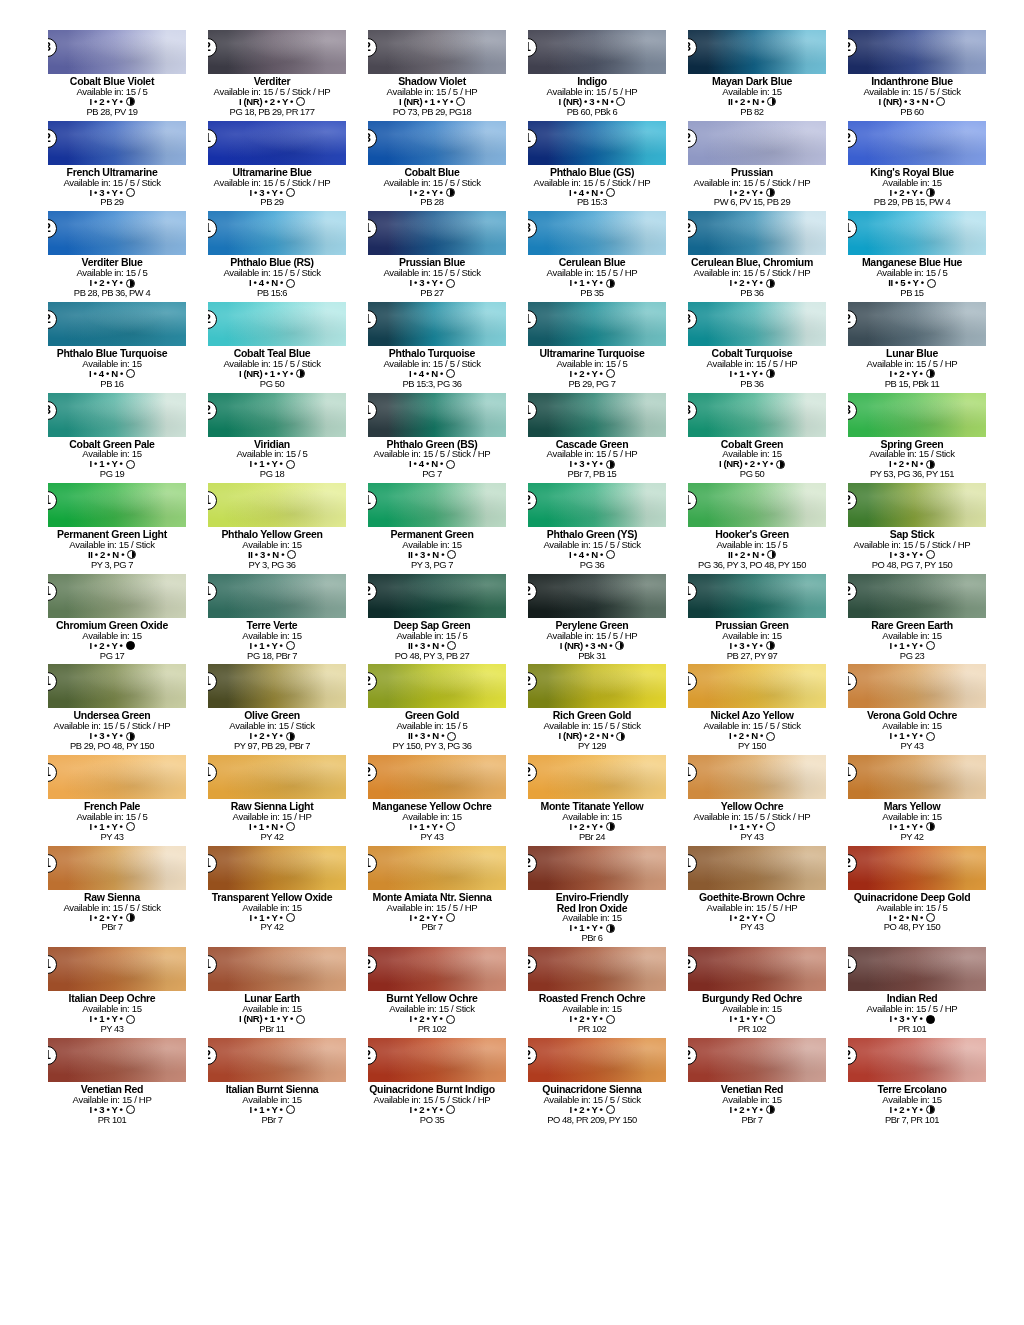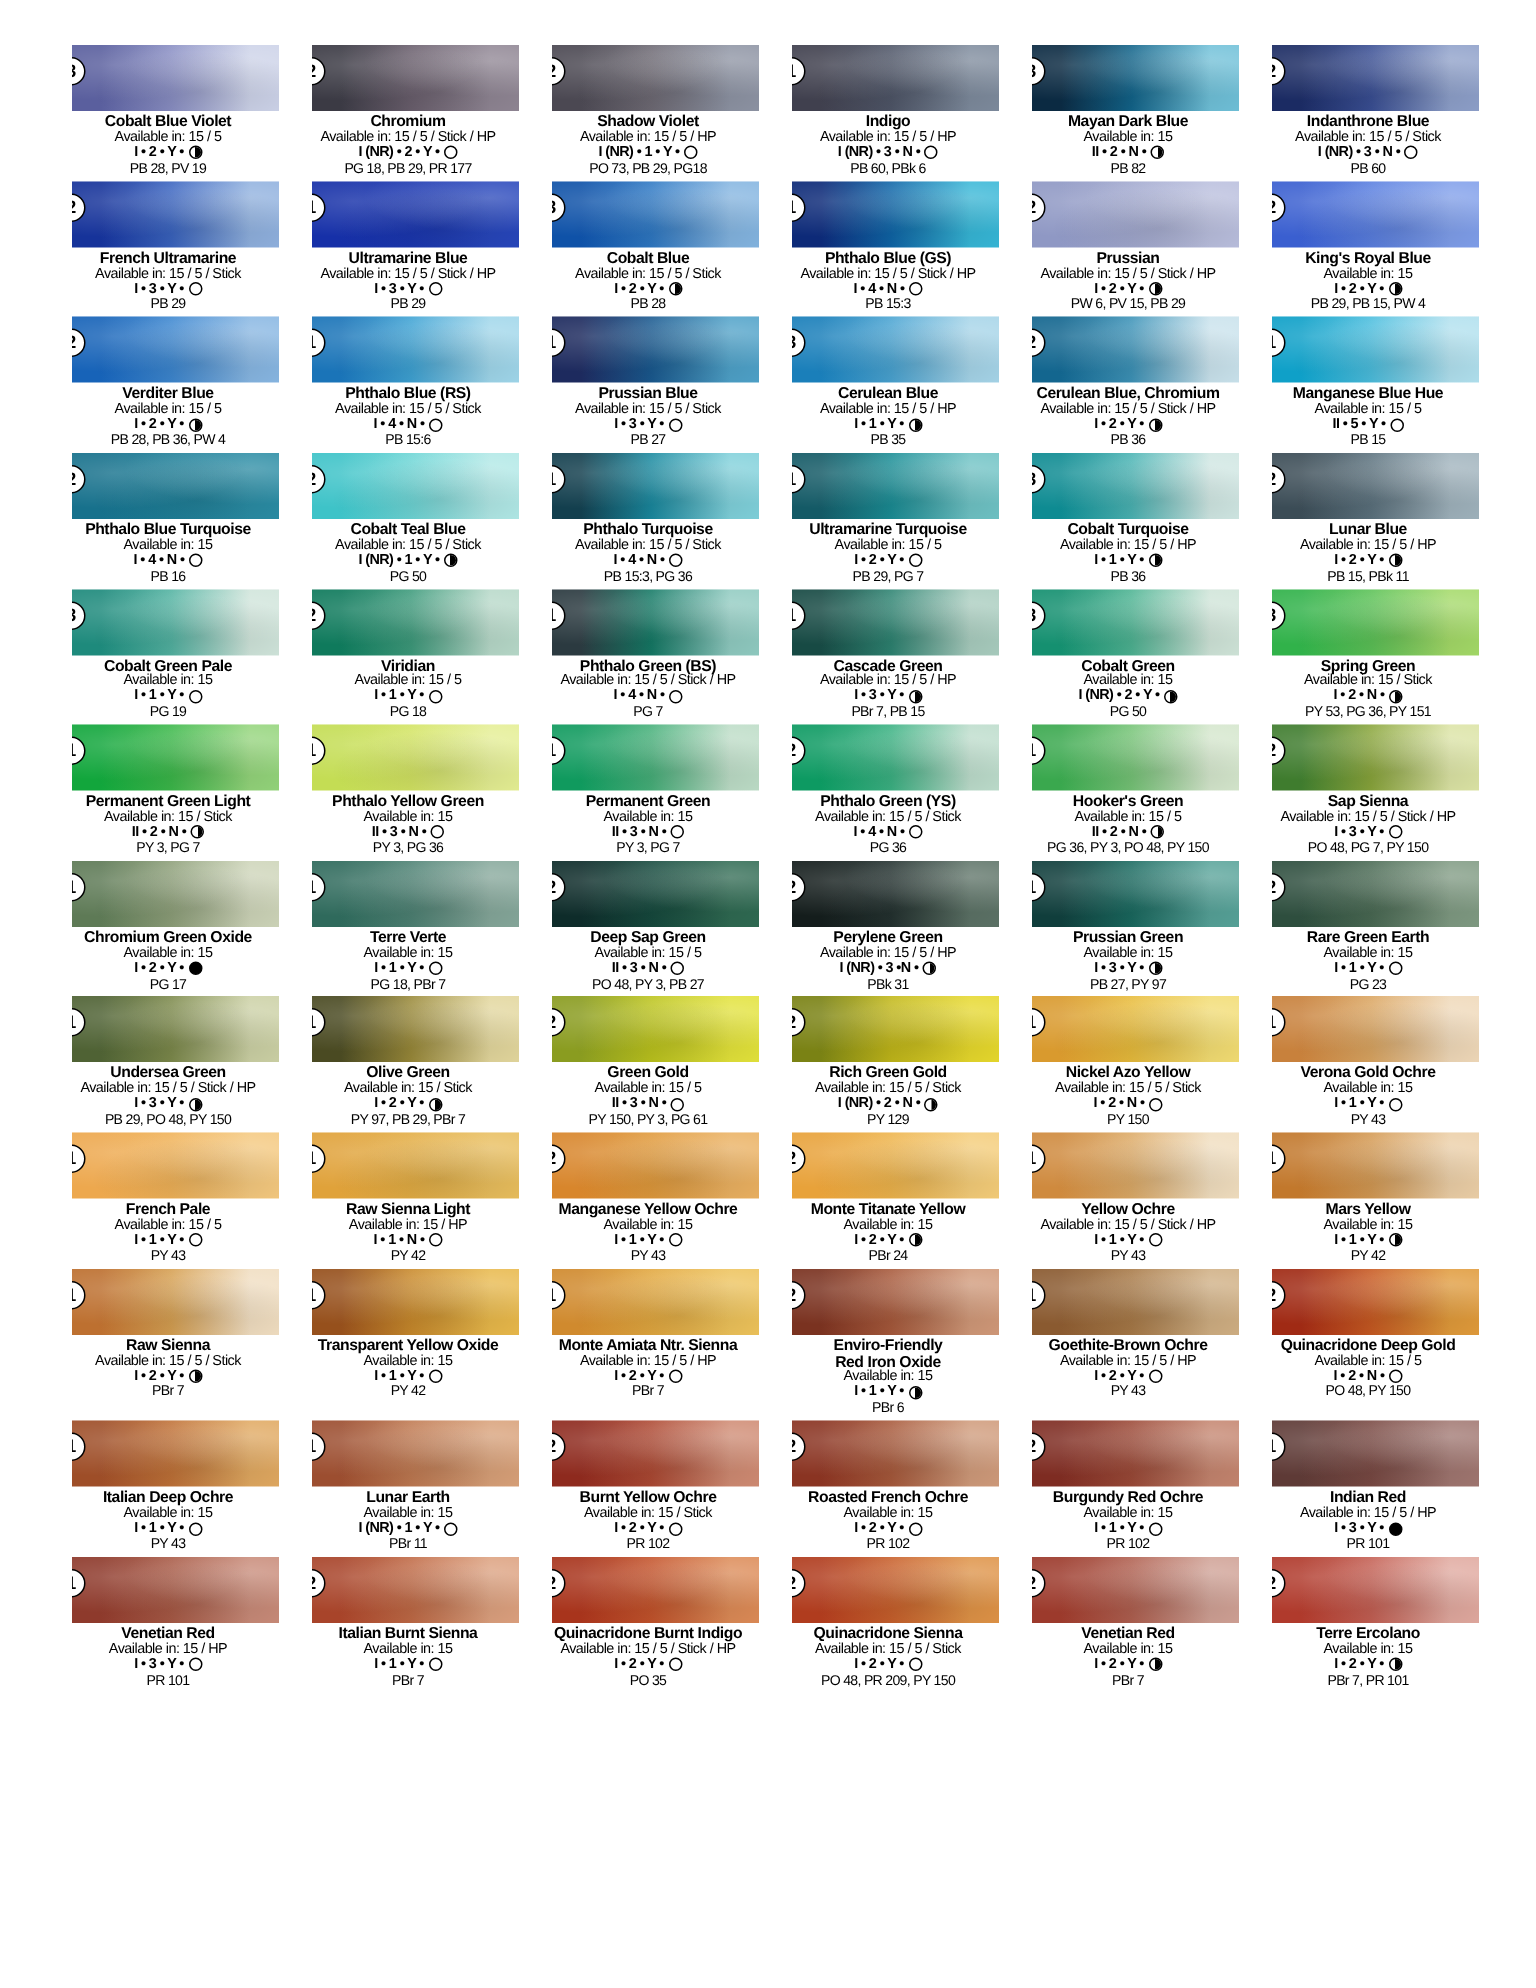--- a/index.html
+++ b/index.html
@@ -124,21 +124,21 @@
         </div>
         <div class="p-pigments">PB 28, PV 19</div>
       </div>
     </div>
     <div class="swatch-cell">
       <div class="swatch-img" style="background: linear-gradient(90deg, rgb(59, 58, 68) 0%, rgb(59, 58, 68) 14%, rgb(106, 95, 109) 48%, rgb(143, 133, 147) 86%, rgb(143, 133, 147) 100%);">
         <div class="swatch-grain" style="background: radial-gradient(at 20% 30%, rgba(255, 255, 255, 0.18), rgba(255, 255, 255, 0) 55%), radial-gradient(at 62% 70%, rgba(0, 0, 0, 0.12), rgba(0, 0, 0, 0) 60%), radial-gradient(at 85% 25%, rgba(255, 255, 255, 0.25), rgba(255, 255, 255, 0) 50%);"></div>
         <div class="badge">2</div>
       </div>
       <div class="info">
-        <div class="p-name">Chromium</div>
+        <div class="p-name">Verditer</div>
         <div class="p-avail">Available in: 15 / 5 / Stick / HP</div>
         <div class="p-codes">
           <span class="codes-text">I (NR) • 2 • Y •</span>
           <span class="opacity-glyph"></span>
         </div>
         <div class="p-pigments">PG 18, PB 29, PR 177</div>
       </div>
     </div>
     <div class="swatch-cell">
       <div class="swatch-img" style="background: linear-gradient(90deg, rgb(75, 72, 82) 0%, rgb(75, 72, 82) 14%, rgb(110, 106, 116) 48%, rgb(141, 147, 163) 86%, rgb(141, 147, 163) 100%);">
@@ -634,21 +634,21 @@
         </div>
         <div class="p-pigments">PG 36, PY 3, PO 48, PY 150</div>
       </div>
     </div>
     <div class="swatch-cell">
       <div class="swatch-img" style="background: linear-gradient(90deg, rgb(63, 124, 46) 0%, rgb(63, 124, 46) 14%, rgb(138, 166, 60) 48%, rgb(219, 227, 164) 86%, rgb(219, 227, 164) 100%);">
         <div class="swatch-grain" style="background: radial-gradient(at 20% 30%, rgba(255, 255, 255, 0.18), rgba(255, 255, 255, 0) 55%), radial-gradient(at 62% 70%, rgba(0, 0, 0, 0.12), rgba(0, 0, 0, 0) 60%), radial-gradient(at 85% 25%, rgba(255, 255, 255, 0.25), rgba(255, 255, 255, 0) 50%);"></div>
         <div class="badge">2</div>
       </div>
       <div class="info">
-        <div class="p-name">Sap Sienna</div>
+        <div class="p-name">Sap Stick</div>
         <div class="p-avail">Available in: 15 / 5 / Stick / HP</div>
         <div class="p-codes">
           <span class="codes-text">I • 3 • Y •</span>
           <span class="opacity-glyph"></span>
         </div>
         <div class="p-pigments">PO 48, PG 7, PY 150</div>
       </div>
     </div>
     <div class="swatch-cell">
       <div class="swatch-img" style="background: linear-gradient(90deg, rgb(94, 122, 86) 0%, rgb(94, 122, 86) 14%, rgb(142, 160, 122) 48%, rgb(205, 212, 184) 86%, rgb(205, 212, 184) 100%);">
@@ -775,21 +775,21 @@
         <div class="swatch-grain" style="background: radial-gradient(at 20% 30%, rgba(255, 255, 255, 0.18), rgba(255, 255, 255, 0) 55%), radial-gradient(at 62% 70%, rgba(0, 0, 0, 0.12), rgba(0, 0, 0, 0) 60%), radial-gradient(at 85% 25%, rgba(255, 255, 255, 0.25), rgba(255, 255, 255, 0) 50%);"></div>
         <div class="badge">2</div>
       </div>
       <div class="info">
         <div class="p-name">Green Gold</div>
         <div class="p-avail">Available in: 15 / 5</div>
         <div class="p-codes">
           <span class="codes-text">II • 3 • N •</span>
           <span class="opacity-glyph"></span>
         </div>
-        <div class="p-pigments">PY 150, PY 3, PG 61</div>
+        <div class="p-pigments">PY 150, PY 3, PG 36</div>
       </div>
     </div>
     <div class="swatch-cell">
       <div class="swatch-img" style="background: linear-gradient(90deg, rgb(122, 130, 20) 0%, rgb(122, 130, 20) 14%, rgb(194, 184, 26) 48%, rgb(230, 216, 44) 86%, rgb(230, 216, 44) 100%);">
         <div class="swatch-grain" style="background: radial-gradient(at 20% 30%, rgba(255, 255, 255, 0.18), rgba(255, 255, 255, 0) 55%), radial-gradient(at 62% 70%, rgba(0, 0, 0, 0.12), rgba(0, 0, 0, 0) 60%), radial-gradient(at 85% 25%, rgba(255, 255, 255, 0.25), rgba(255, 255, 255, 0) 50%);"></div>
         <div class="badge">2</div>
       </div>
       <div class="info">
         <div class="p-name">Rich Green Gold</div>
         <div class="p-avail">Available in: 15 / 5 / Stick</div>

